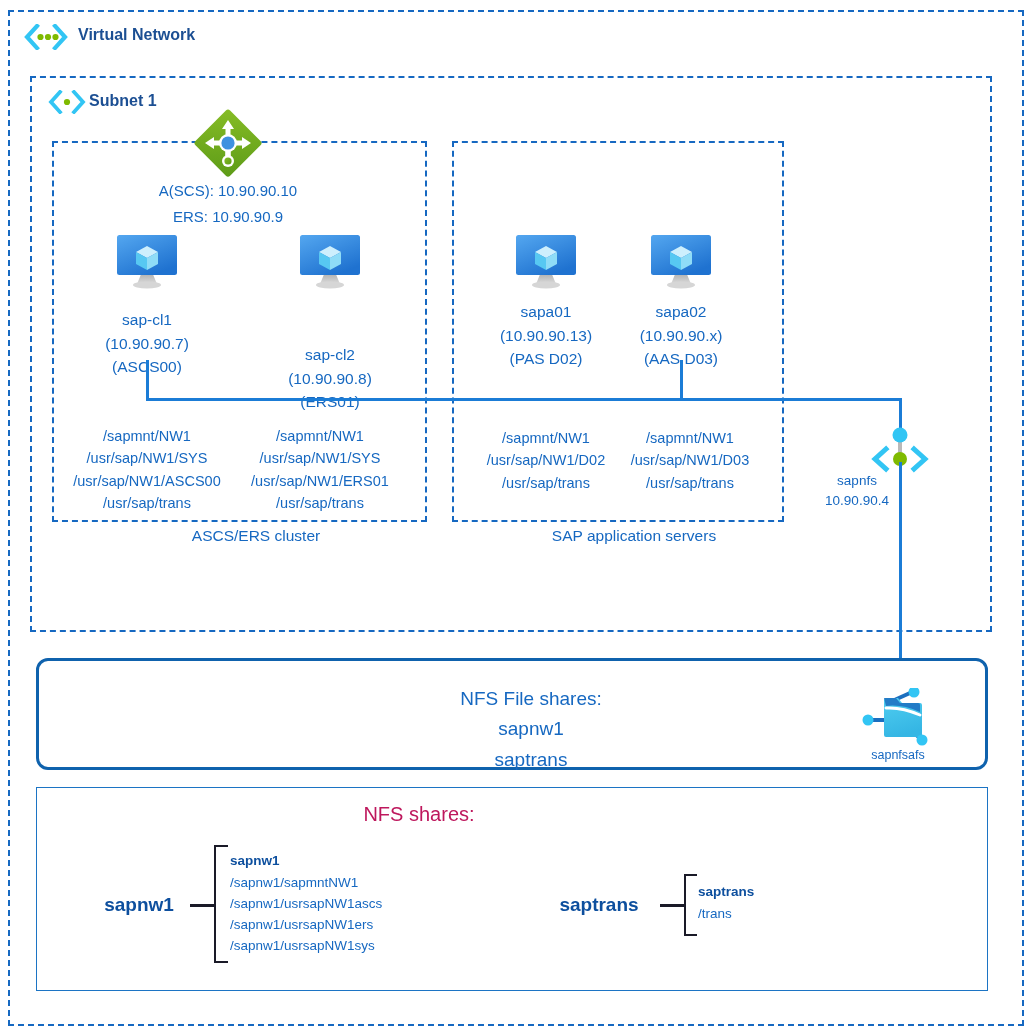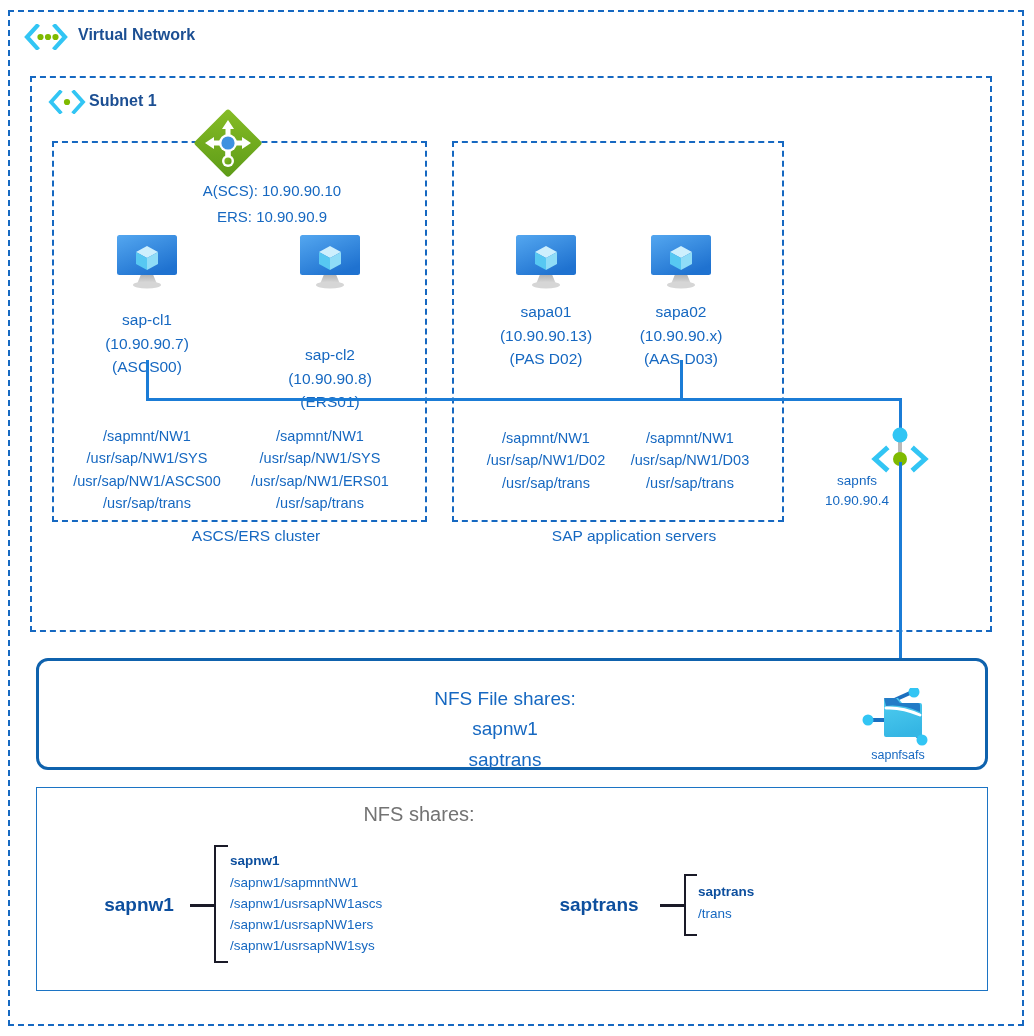--- a/index.html
+++ b/index.html
@@ -14,21 +14,20 @@
     height:1036px;
     background:#ffffff;
     overflow:hidden;
   }
   .abs{position:absolute;}
   .txt{
     color:#1668c1;
     font-size:15px;
     line-height:1.45;
     white-space:nowrap;
-    margin-left:44px;
   }
   .ctr{text-align:center;transform:translateX(-50%);}
 
   
   .vnet-box{
     left:8px;top:10px;width:1016px;height:1016px;
     border:2px dashed #1668c1;
     box-sizing:border-box;
   }
   .subnet-box{
@@ -100,21 +99,21 @@
   }
   .nfs-title{
     color:#1668c1;
     font-size:19px;
     line-height:1.6;
     text-align:center;
     transform:translateX(-50%);
     white-space:nowrap;
   }
   .nfs-shares-title{
-    color:#737373;
+    color:#be185d;
     font-size:20px;
     text-align:left;
     transform:translateX(-50%);
     white-space:nowrap;
   }
   .share-name{
     color:#0d4f9e;
     font-size:19px;
     font-weight:bold;
     white-space:nowrap;
@@ -340,21 +339,21 @@
   </div>
 
   <div class="abs line-v" style="left:899px;top:462px;height:222px;"></div>
   <div class="abs" style="left:888px;top:675px;">
     <svg class="icon" width="24" height="20" viewBox="0 0 24 20">
       <path d="M2 0 L22 0 L12 18 Z" fill="#1b7cd6"></path>
     </svg>
   </div>
 
   <div class="abs nfs-files-box"></div>
-  <div class="abs nfs-title" style="left:505px;top:684px;">
+  <div class="abs nfs-title" style="left:531px;top:684px;">
     <div>NFS File shares:</div>
     <div>sapnw1</div>
     <div>saptrans</div>
   </div>
 
   <div class="abs" style="left:862px;top:688px;">
     <svg class="icon" width="76" height="62" viewBox="0 0 76 62">
       <defs>
         <linearGradient id="fsg" x1="0" y1="0" x2="0.3" y2="1">
           <stop offset="0%" stop-color="#4fcdf0"></stop>

